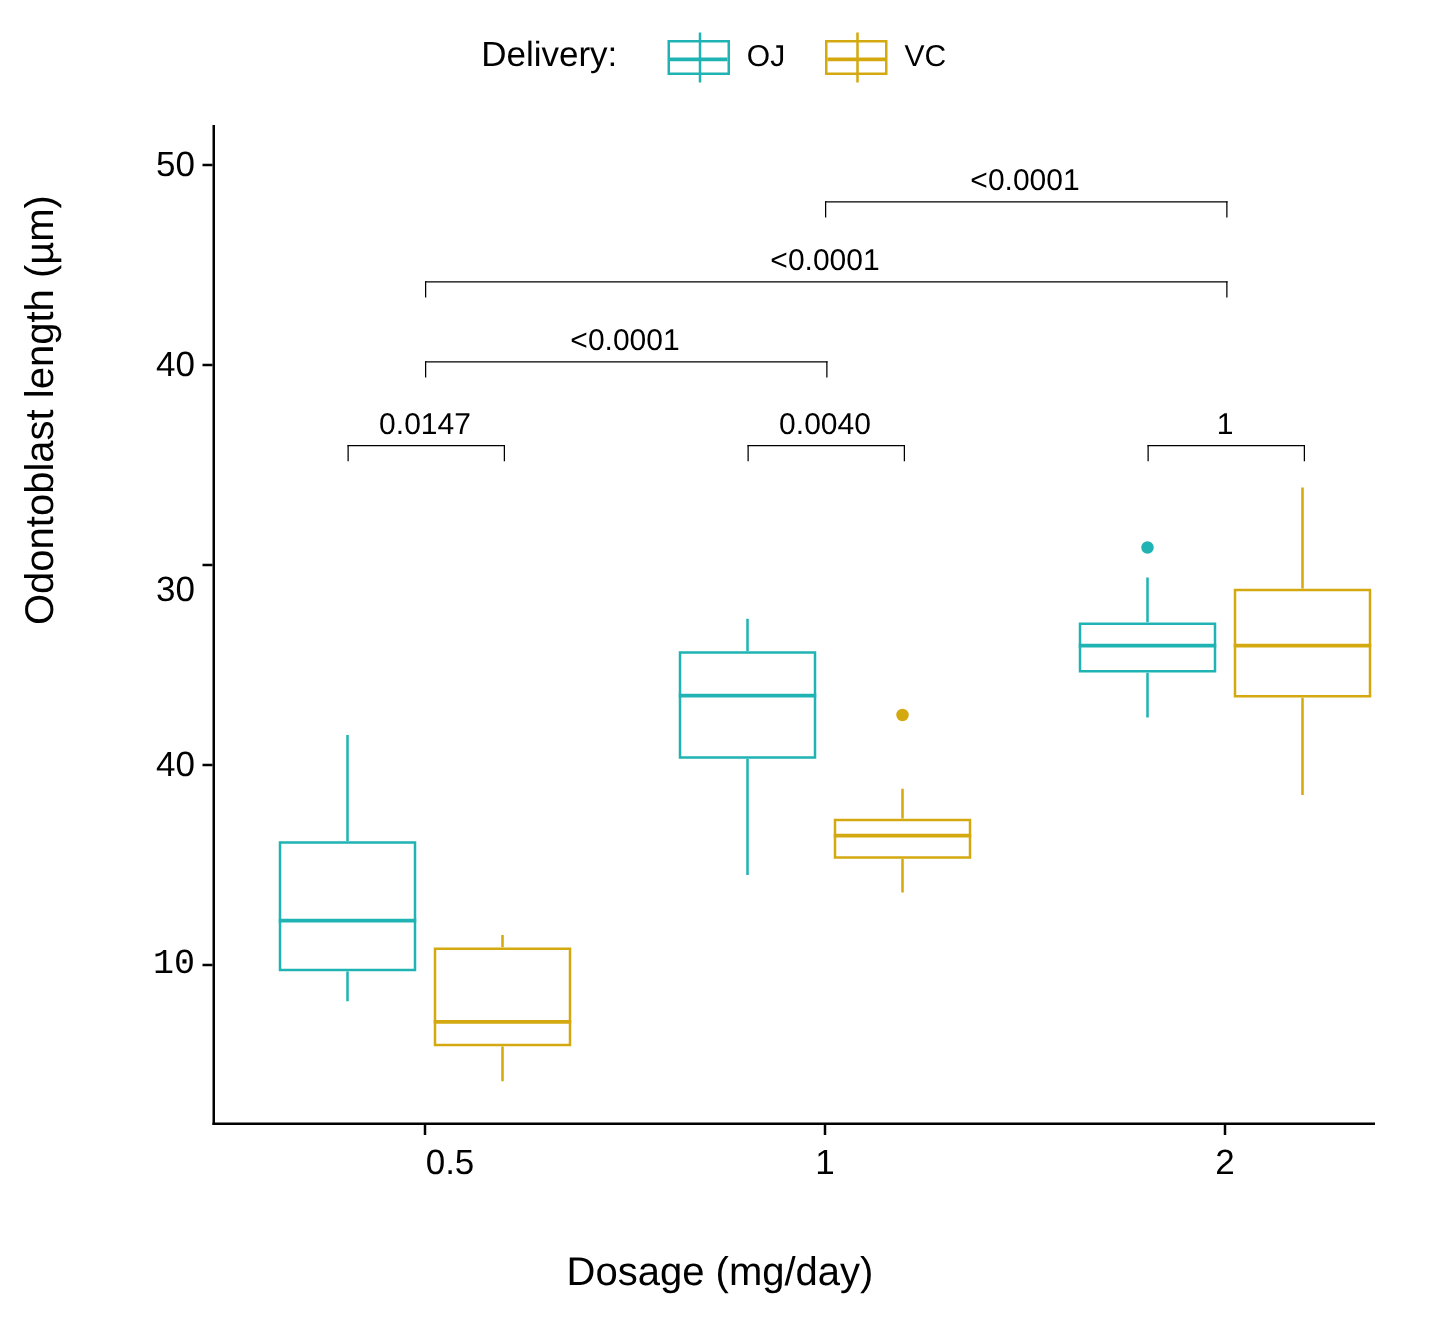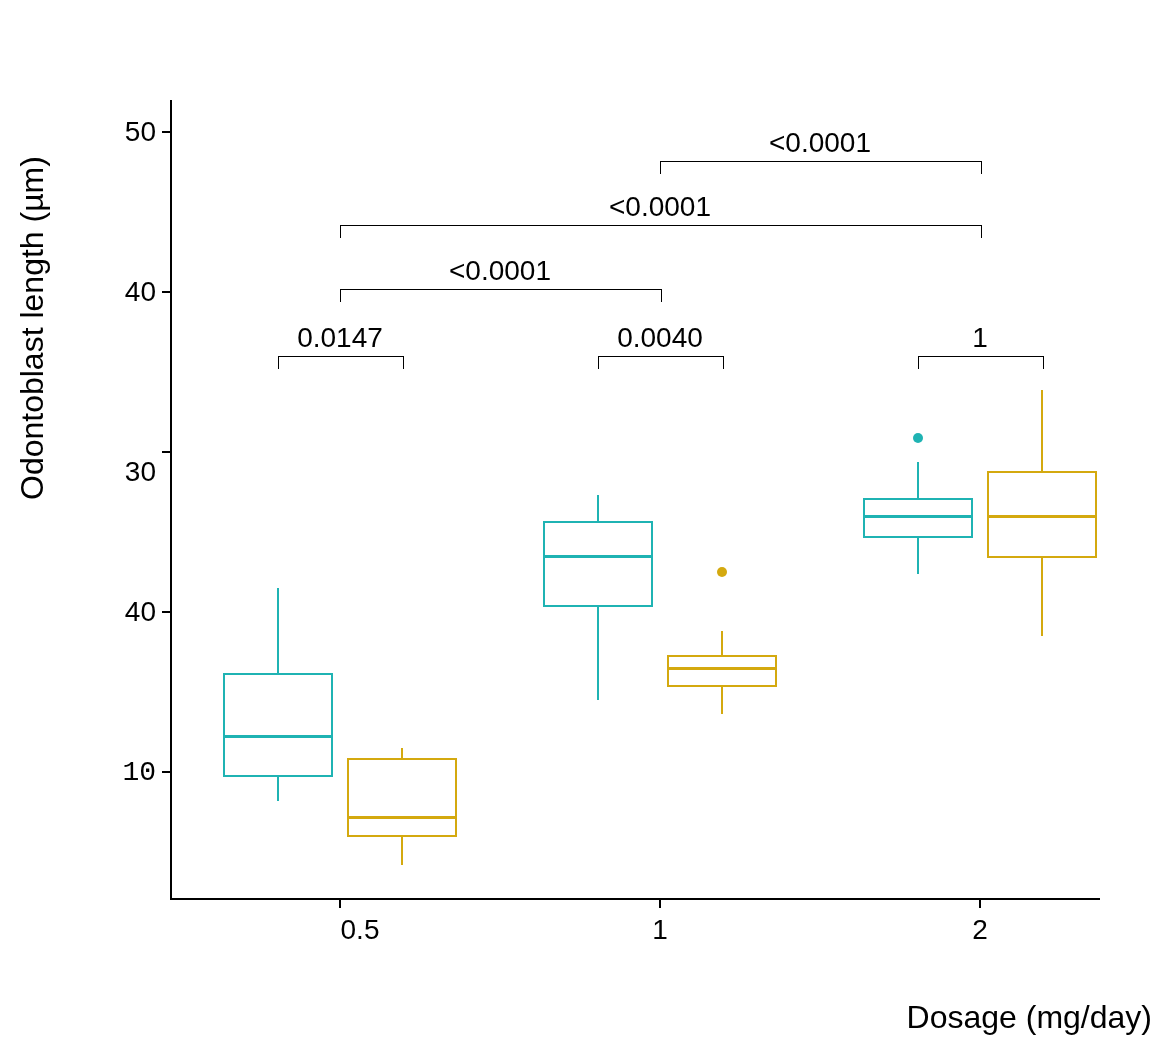--- a/index.html
+++ b/index.html
@@ -103,21 +103,21 @@
     top: 500px;
     transform: translateY(-50%) rotate(-90deg);
     transform-origin: left center;
     font-size: 32px;
     white-space: nowrap;
   }
   .axis-title-x {
     position: absolute;
     left: 0; right: 0;
     bottom: 20px;
-    text-align: right;
+    text-align: center;
     font-size: 32px;
   }
   .box {
     position: absolute;
     border: 2.5px solid;
     background: #fff;
     box-sizing: border-box;
   }
   .median {
     position: absolute;
@@ -136,30 +136,37 @@
   .bracket {
     position: absolute;
     border-top: 1.6px solid #000;
     border-left: 1.6px solid #000;
     border-right: 1.6px solid #000;
     height: 12px;
   }
   .bracket-label {
     position: absolute;
     transform: translate(-50%, -100%);
-    font-size: 28px;
+    font-size: 24px;
     white-space: nowrap;
     padding-bottom: 2px;
   }
 </style>
 </head>
 <body>
 
 <div class="chart-wrap">
 
+  <div class="legend">
+    <span class="title">Delivery:</span>
+    <span class="swatch" style="border-color:#1fb3b3;"></span>
+    <span class="lbl">OJ</span>
+    <span class="swatch" style="border-color:#d4a90f;"></span>
+    <span class="lbl">VC</span>
+  </div>
 
   <div class="axis-title-y">Odontoblast length (µm)</div>
   <div class="axis-title-x">Dosage (mg/day)</div>
 
   <div class="plot" id="plot">
     <div class="axis-line-y"></div>
     <div class="axis-line-x"></div>
   <div class="ytick" style="top: 671px;"></div>
       <div class="ylab" style="top: 672px; font-family: Liberation Mono, monospace;">10</div>
       <div class="ytick" style="top: 511px;"></div>

